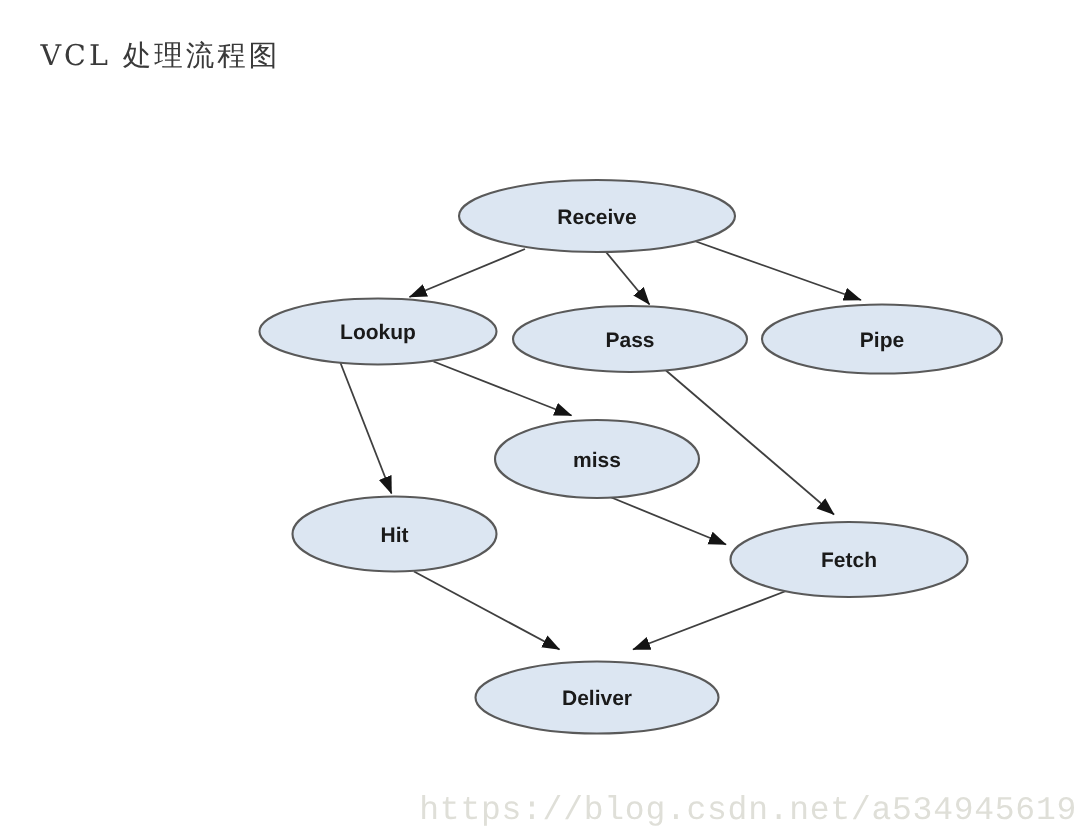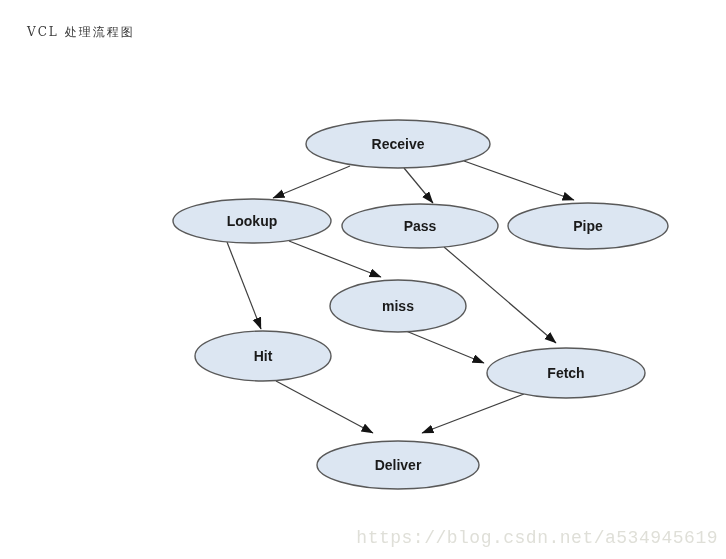--- a/index.html
+++ b/index.html
@@ -3,38 +3,38 @@
 <meta charset="utf-8">
 <style>
   html,body{margin:0;padding:0;}
   body{
     width:726px;height:559px;background:#ffffff;position:relative;overflow:hidden;
     font-family:"Liberation Sans",sans-serif;
   }
   .page-title{
     position:absolute;left:27px;top:24px;
     font-family:"DejaVu Serif","Liberation Serif",serif;
-    font-size:12px;color:#3a3a3a;letter-spacing:2px;white-space:nowrap;
+    font-size:19px;color:#3a3a3a;letter-spacing:2px;white-space:nowrap;
   }
   svg.flow{position:absolute;left:0;top:0;}
   .node-ellipse{
     fill:#dce6f2;stroke:#595959;stroke-width:1.4;
   }
   .node-label{
     font-family:"Liberation Sans",sans-serif;
     font-size:14px;font-weight:bold;fill:#1a1a1a;
     text-anchor:middle;
   }
   .edge{
     stroke:#3f3f3f;stroke-width:1.2;fill:none;
   }
   .watermark{
     position:absolute;right:8px;top:528px;
     font-family:"Liberation Mono",monospace;
-    font-size:18px;color:#dfdfd8;letter-spacing:0.5px;white-space:nowrap;
+    font-size:22px;color:#dfdfd8;letter-spacing:0.5px;white-space:nowrap;
   }
 </style>
 </head>
 <body>
 
 <div class="page-title">VCL 处理流程图</div>
 
 <svg class="flow" width="726" height="559" viewBox="0 0 726 559">
   <defs>
     <marker id="arrow" markerUnits="userSpaceOnUse" markerWidth="13" markerHeight="10" refX="11.5" refY="4.5" orient="auto">

